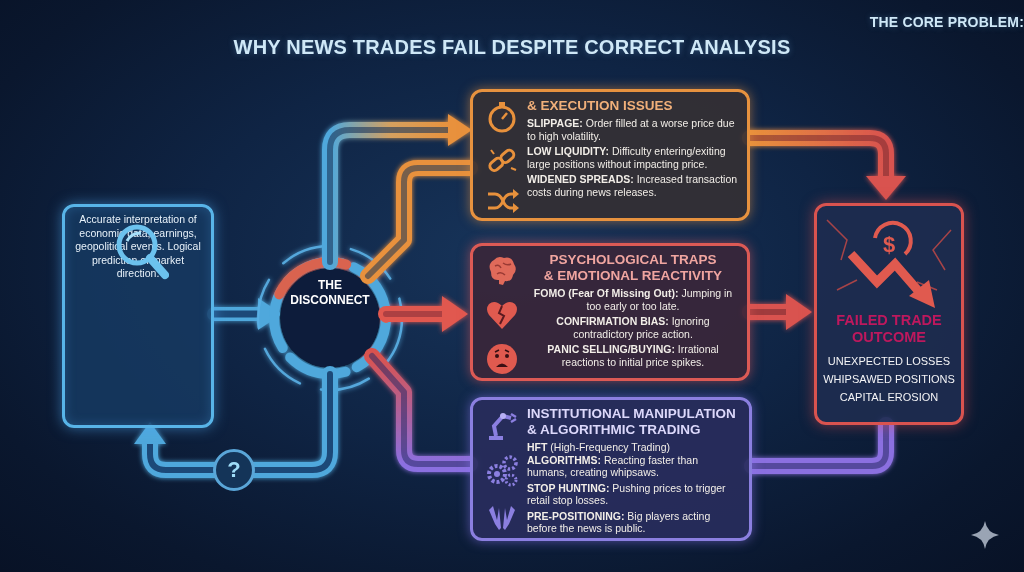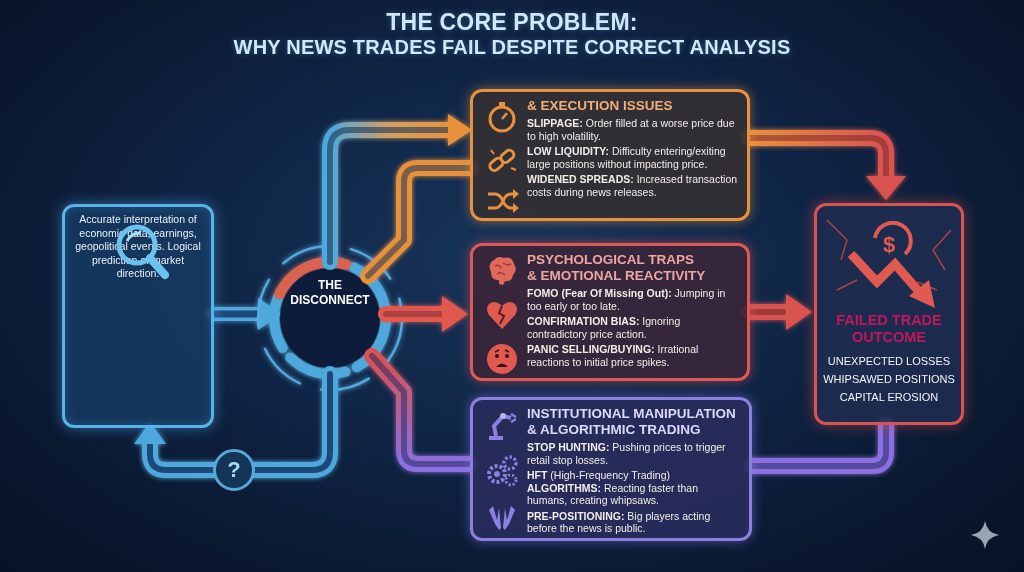--- a/index.html
+++ b/index.html
@@ -6,21 +6,21 @@
   body {
     width:1024px; height:572px; overflow:hidden; position:relative;
     background: radial-gradient(ellipse at 50% 45%, #17345a 0%, #0f2444 45%, #0a172e 80%, #081226 100%);
     font-family: "Liberation Sans", "DejaVu Sans", sans-serif;
   }
   .title {
     position:absolute; left:0; top:10px; width:1024px; text-align:center;
     color:#cfe8f7; font-weight:700; letter-spacing:0.2px;
     text-shadow: 0 0 6px rgba(120,190,240,0.35);
   }
-  .title .l1 { font-size:23px; line-height:24px; }
+  .title .l1 { font-size:14px; line-height:24px;text-align:right; }
   .title .l2 { font-size:20px; line-height:26px; }
 
   svg.flow { position:absolute; left:0; top:0; }
 
   .box { position:absolute; border-radius:12px; box-sizing:border-box; }
   .box-analysis {
     left:62px; top:204px; width:152px; height:224px;
     border:3px solid #58b4e8; background:rgba(22,58,98,0.85);
     box-shadow: 0 0 14px rgba(80,170,240,0.55), inset 0 0 12px rgba(80,170,240,0.25);
     text-align:center;
@@ -38,20 +38,21 @@
   .panel-orange {
     left:470px; top:89px; width:280px; height:132px;
     border:3px solid #e7923f; background:rgba(52,48,52,0.92);
     box-shadow: 0 0 12px rgba(240,150,60,0.55);
   }
   .panel-orange .h { color:#f1b07a; }
   .panel-red {
     left:470px; top:243px; width:280px; height:138px;
     border:3px solid #dc5a55; background:rgba(58,38,58,0.92);
     box-shadow: 0 0 12px rgba(230,90,90,0.55);
+    text-align: center;
   }
   .panel-red .h { color:#f0a5a0; }
   .panel-purple {
     left:470px; top:397px; width:282px; height:144px;
     border:3px solid #8b7fe0; background:rgba(40,44,92,0.92);
     box-shadow: 0 0 12px rgba(140,120,240,0.55);
   }
   .panel-purple .h { color:#dcd8fb; }
 
   .box-failed {
@@ -243,22 +244,22 @@
     <circle cx="12" cy="20" r="3" fill="#8b7fe0"></circle>
     <circle cx="25" cy="9" r="6" fill="none" stroke="#8b7fe0" stroke-width="3.5" stroke-dasharray="2.5 2"></circle>
     <circle cx="26" cy="26" r="5" fill="none" stroke="#8b7fe0" stroke-width="3" stroke-dasharray="2 2"></circle>
   </svg>
   <svg class="ic" style="top:100px" viewBox="0 0 34 34">
     <path d="M4 10 L10 24 L14 30 L16 28 L14 8 L12 20 L8 6 Z" fill="#8b7fe0"></path>
     <path d="M30 10 L24 24 L20 30 L18 28 L20 8 L22 20 L26 6 Z" fill="#8b7fe0"></path>
   </svg>
   <div class="h">INSTITUTIONAL MANIPULATION</div>
   <div class="h">&amp; ALGORITHMIC TRADING</div>
+  <div class="item"><b>HFT</b><span> (High-Frequency Trading) </span><b>ALGORITHMS:</b><span> Reacting faster than humans, creating whipsaws.</span></div>
   <div class="item"><b>STOP HUNTING:</b><span> Pushing prices to trigger retail stop losses.</span></div>
-  <div class="item"><b>HFT</b><span> (High-Frequency Trading) </span><b>ALGORITHMS:</b><span> Reacting faster than humans, creating whipsaws.</span></div>
   <div class="item"><b>PRE-POSITIONING:</b><span> Big players acting before the news is public.</span></div>
 </div>
 
 <div class="box box-failed">
   <svg width="144" height="100" viewBox="0 0 144 100" style="position:absolute;left:0;top:4px">
     <path d="M10 10 L30 30 L24 50 M134 20 L116 40 L128 60 M20 80 L40 70 M120 80 L100 72" fill="none" stroke="#c94a46" stroke-width="1.5" opacity="0.8"></path>
     <path d="M58 28 A18 18 0 1 1 88 44" fill="none" stroke="#e05a4f" stroke-width="4"></path>
     <text x="72" y="42" text-anchor="middle" font-family="Liberation Sans, sans-serif" font-weight="700" font-size="22" fill="#e05a4f">$</text>
     <path d="M34 44 L60 72 L78 54 L104 84" fill="none" stroke="#e05a4f" stroke-width="9" stroke-linejoin="miter"></path>
     <polygon points="92,86 118,98 112,70" fill="#e05a4f"></polygon>

